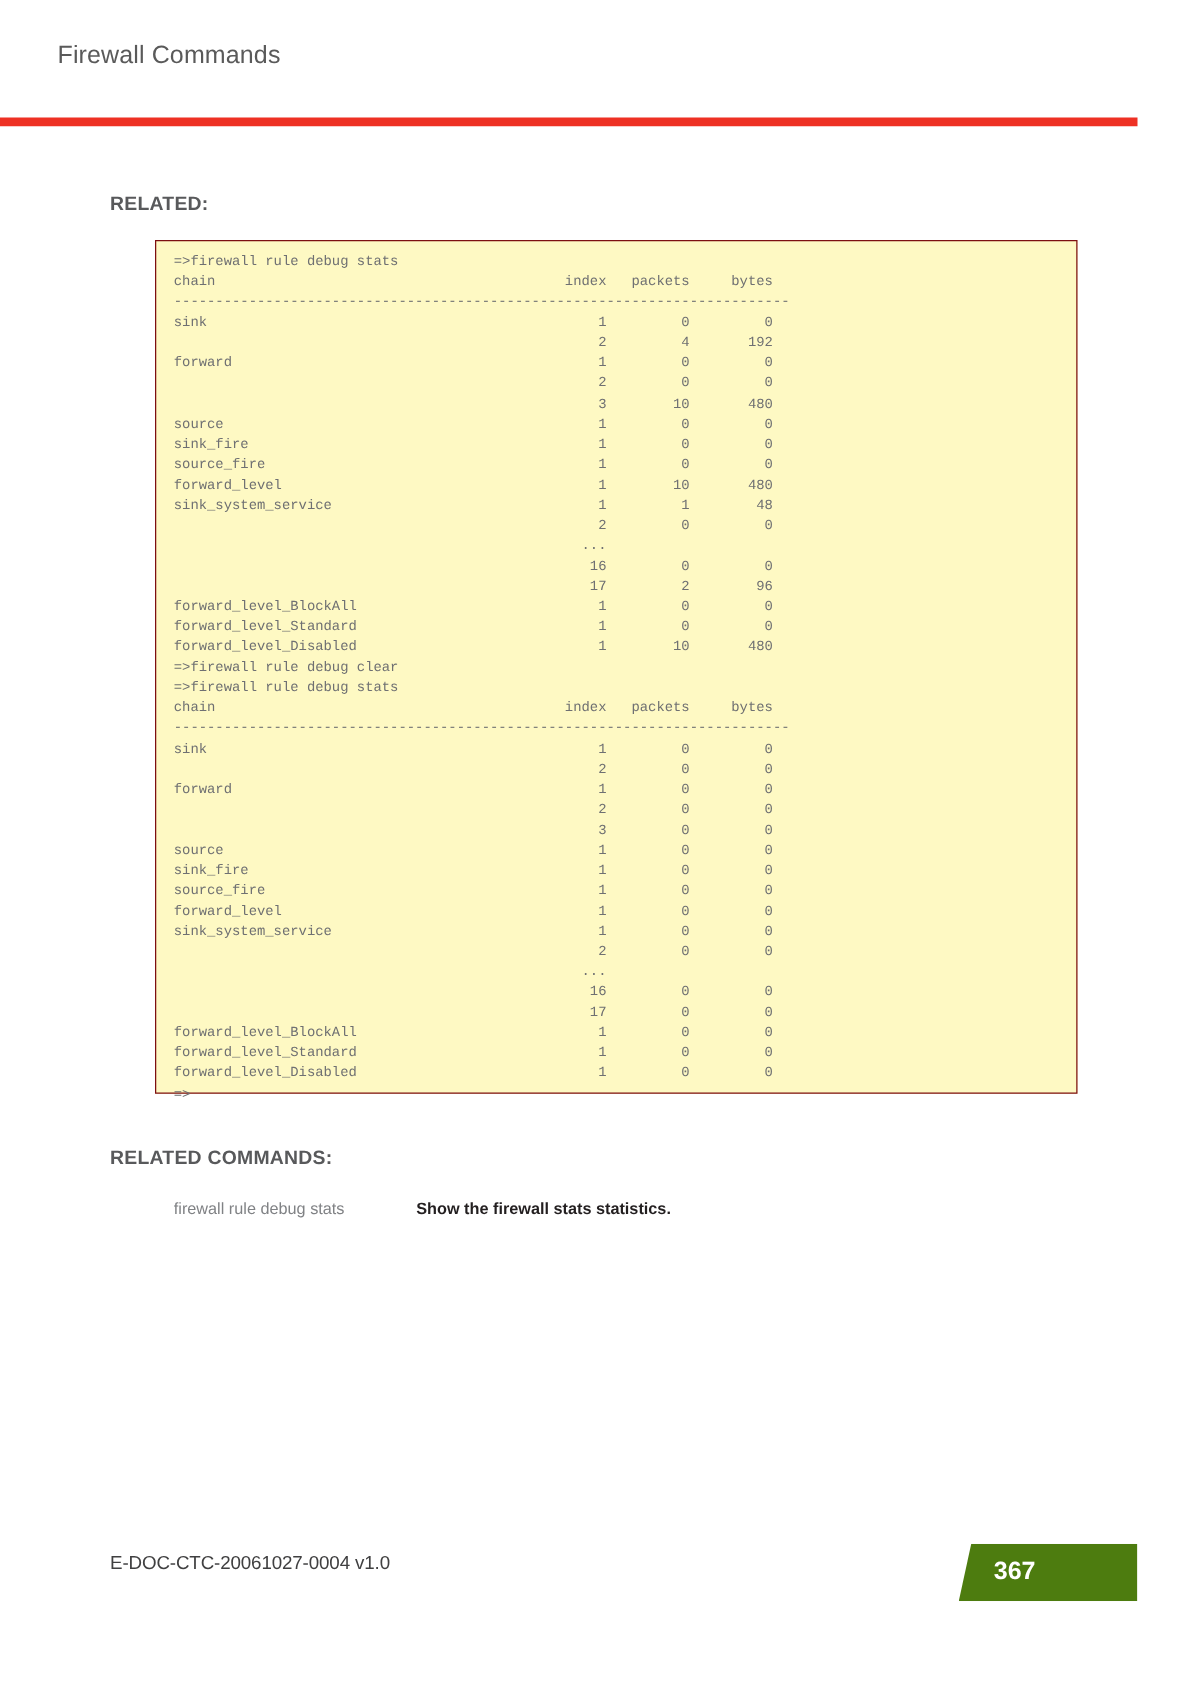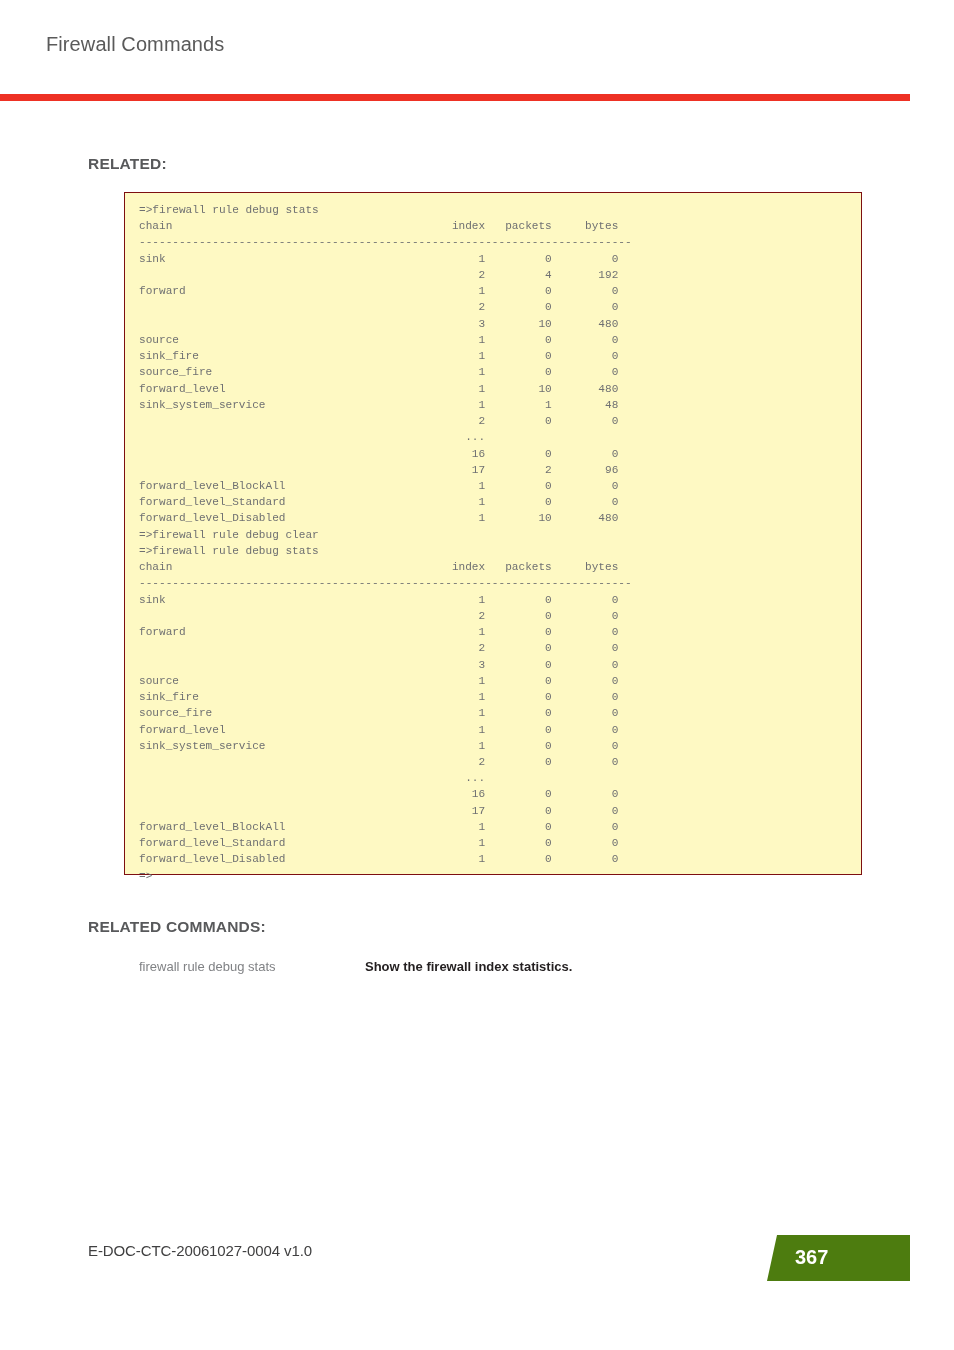--- a/index.html
+++ b/index.html
@@ -71,21 +71,20 @@
     letter-spacing: 0px;
   }
 
   
   .related-row {
     position: absolute;
     left: 139px;
     top: 959px;
     display: flex;
     align-items: baseline;
-    gap: 32px;
   }
   .related-cmd {
     width: 194px;
     font-size: 13px;
     color: #808285;
     font-family: "Liberation Sans", sans-serif;
   }
   .related-desc {
     font-size: 13px;
     color: #231f20;
@@ -175,20 +174,20 @@
 forward_level_Standard                             1         0         0
 forward_level_Disabled                             1         0         0
 =&gt;</pre>
   </div>
 </div>
 
 <div class="section-heading" id="related-heading">RELATED COMMANDS:</div>
 
 <div class="related-row">
   <span class="related-cmd">firewall rule debug stats</span>
-  <span class="related-desc">Show the firewall index statistics.</span>
+  <span class="related-desc">Show the firewall stats statistics.</span>
 </div>
 
 <div class="footer-doc-id">E-DOC-CTC-20061027-0004 v1.0</div>
 
 <div class="page-tag">
   <span class="page-tag-number">367</span>
 </div>
 
 </body></html>

